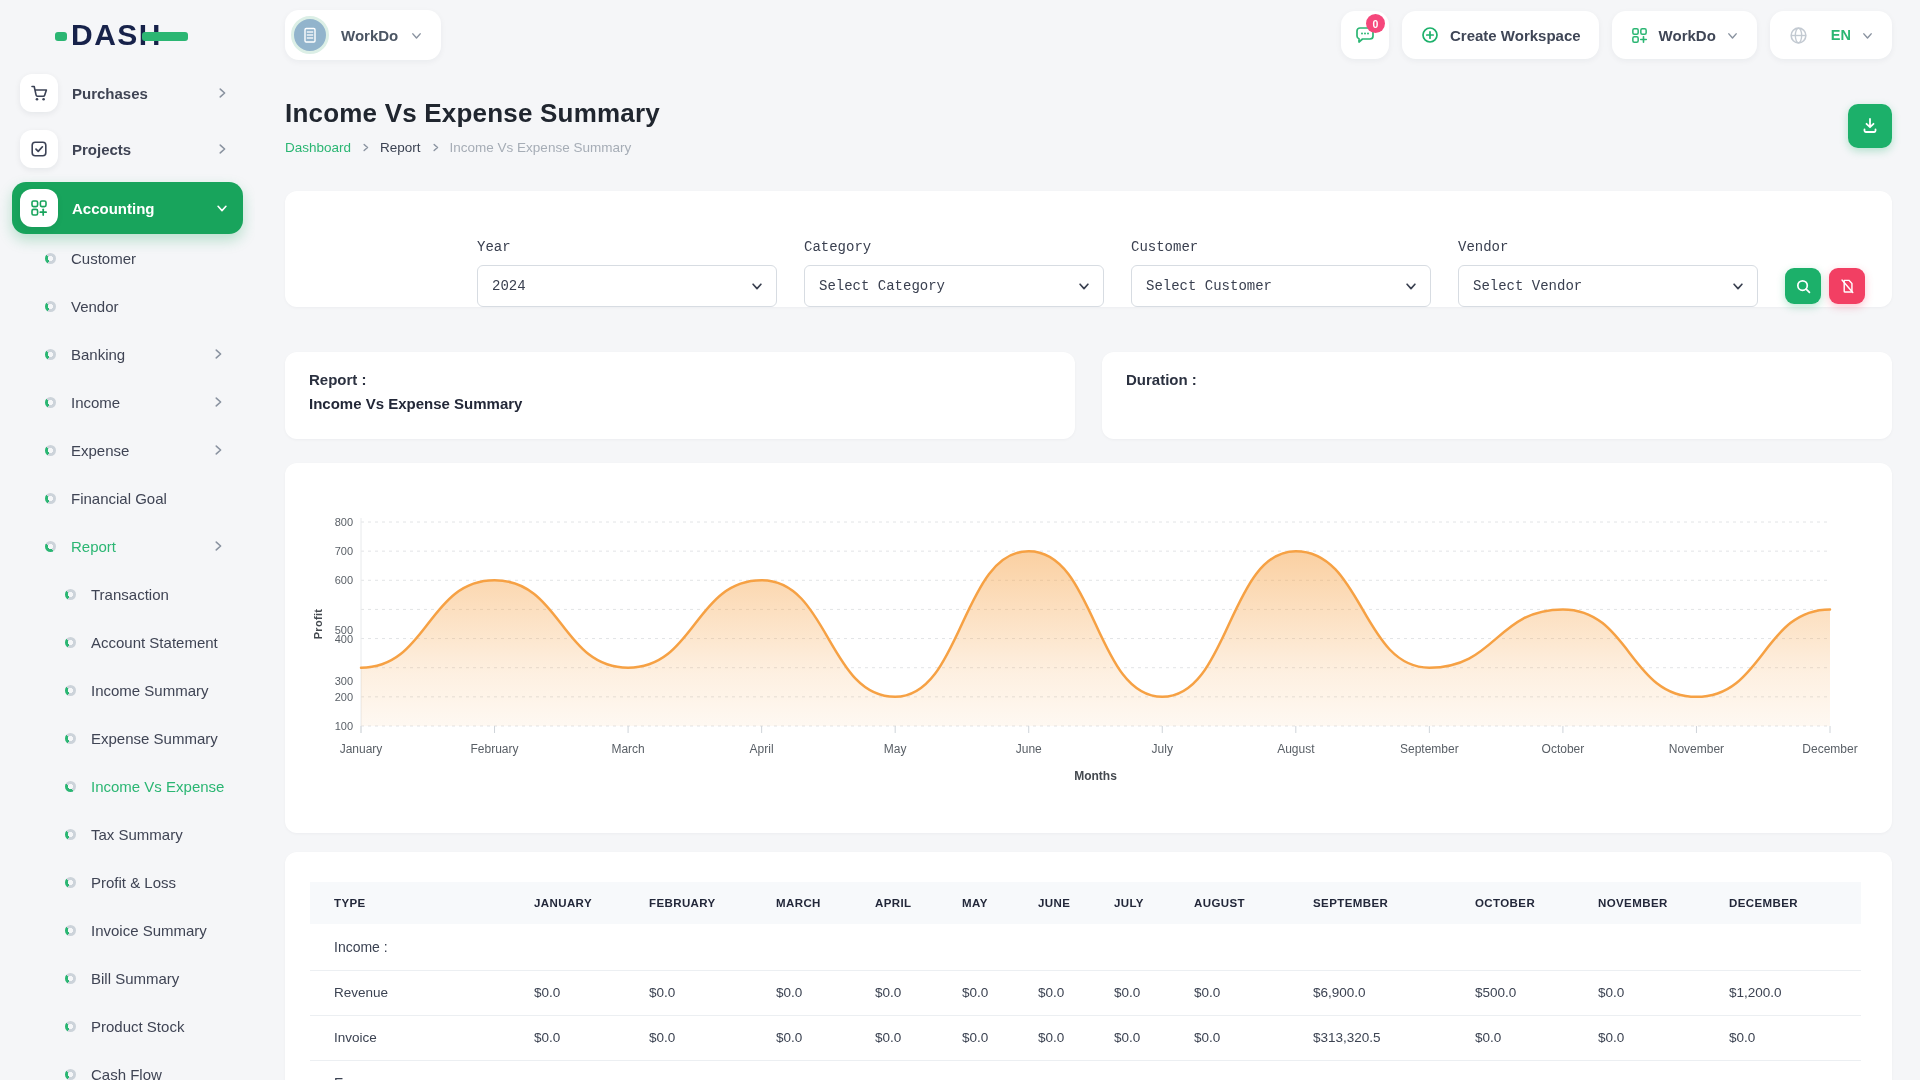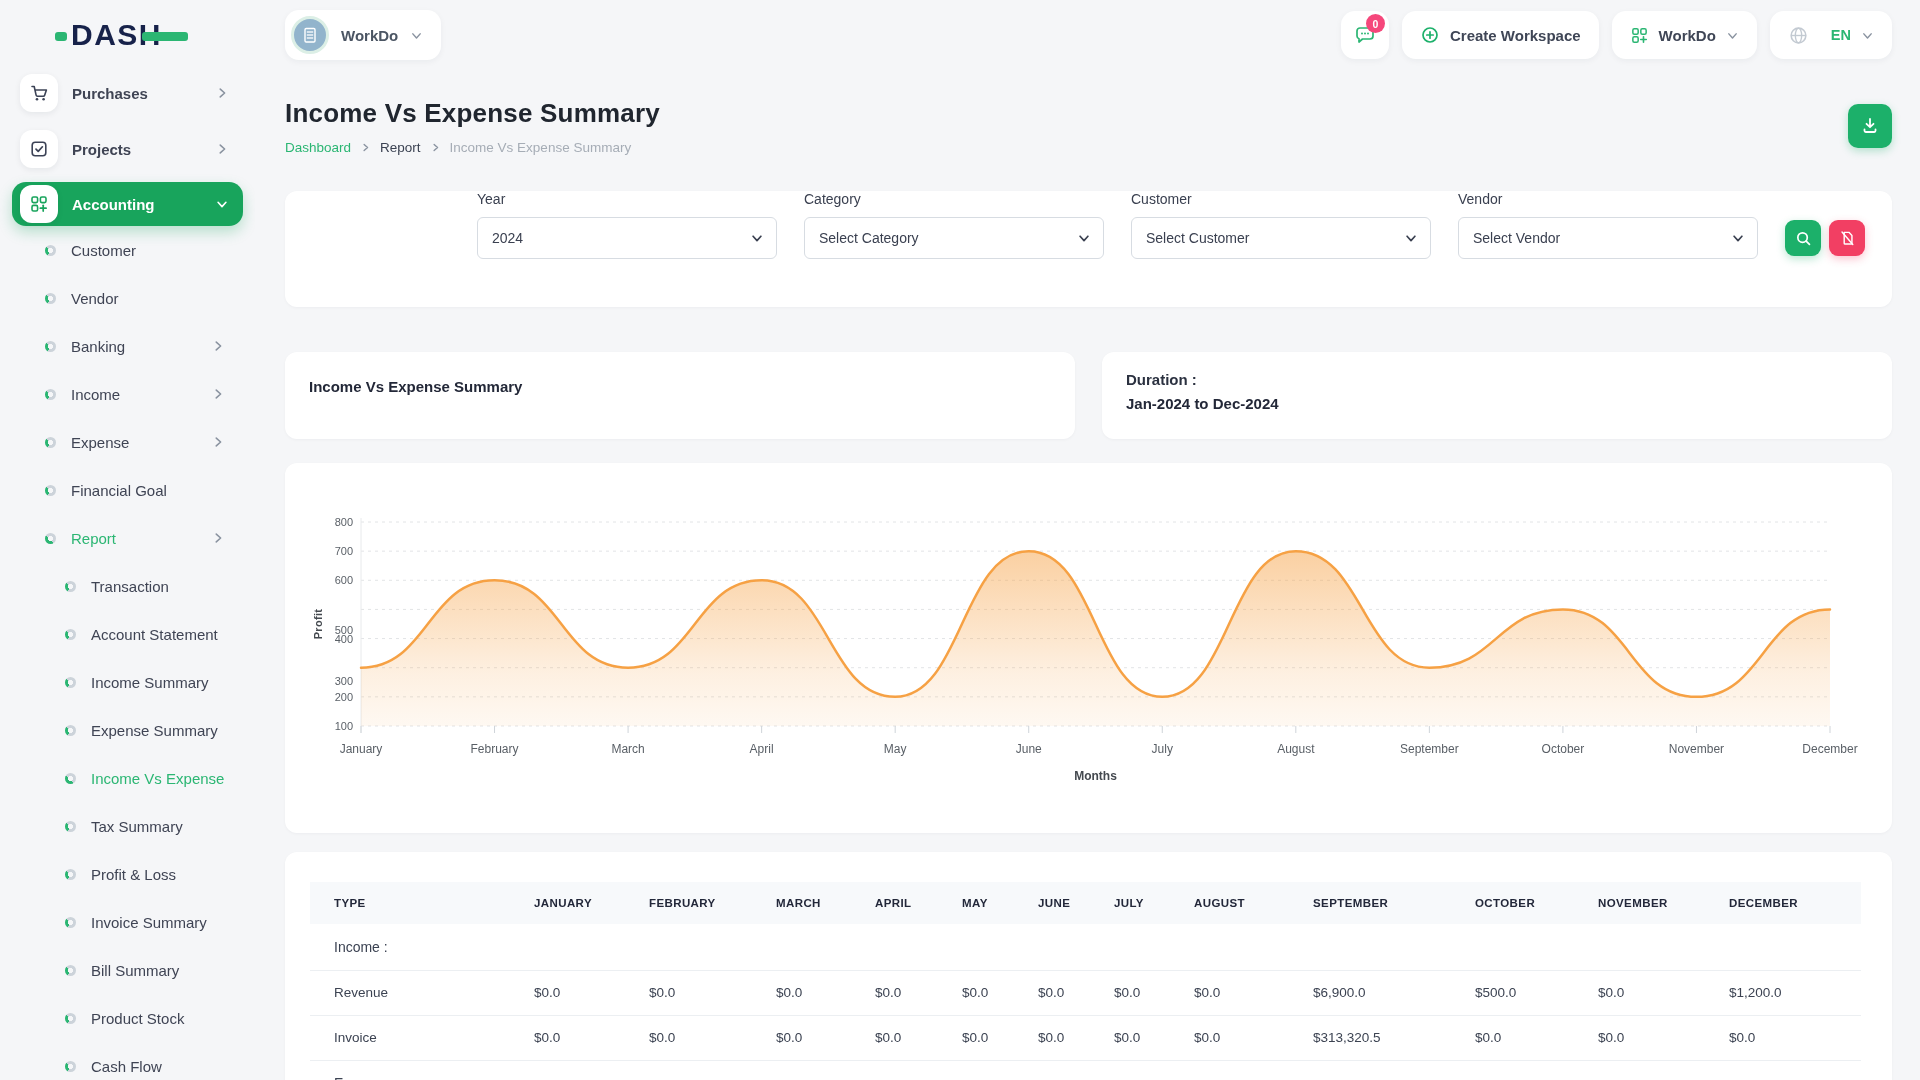--- a/index.html
+++ b/index.html
@@ -8,21 +8,21 @@
   .app { display:flex; width:100%; height:100%; }
 
   
   .sidebar { flex:0 0 255px; width:255px; padding:0 12px; overflow:hidden; }
   .logo { height:70px; display:flex; align-items:center; padding-left:43px; }
   .logo-dot { width:12px; height:9px; border-radius:3px; background:var(--accent,#2bb673); margin-right:4px; margin-top:3px; }
   .logo-text { font-size:30px; font-weight:800; letter-spacing:1.5px; color:#17224a; }
   .logo-dash { width:46px; height:9px; border-radius:3px; background:var(--accent,#2bb673); margin-left:-20px; margin-top:3px; }
 
   .side-item { height:46px; display:flex; align-items:center; gap:14px; padding:0 14px 0 8px; border-radius:14px; margin-bottom:10px; cursor:pointer; }
-  .side-item.pill-active { height:44px; background:var(--accent-dark,#18a45c); box-shadow:0 6px 14px rgba(24,164,92,.28); margin-top:6px; margin-bottom:0; }
+  .side-item.pill-active { height:52px; background:var(--accent-dark,#18a45c); box-shadow:0 6px 14px rgba(24,164,92,.28); margin-top:6px; margin-bottom:0; }
   .icon-box { width:38px; height:38px; border-radius:12px; background:#fff; box-shadow:0 2px 6px rgba(20,30,45,.07); display:flex; align-items:center; justify-content:center; color:#3c4356; flex:0 0 38px; }
   .pill-active .icon-box { color:var(--accent-dark,#18a45c); }
   .side-item .label { flex:1; font-size:15px; font-weight:600; color:#3f4454; }
   .pill-active .label { color:#fff; font-weight:700; }
   .chev { color:#8a93a0; display:flex; }
   .pill-active .chev { color:#fff; }
 
   .side-sub { height:48px; display:flex; align-items:center; gap:15px; padding:0 18px 0 33px; font-size:15px; color:#3f4454; cursor:pointer; }
   .side-sub.lvl2 { padding-left:53px; }
   .side-sub .sub-label { flex:1; }
@@ -51,21 +51,21 @@
   .page-title { font-size:26px; font-weight:600; color:#20262f; letter-spacing:.2px; }
   .breadcrumb { margin-top:11px; display:flex; align-items:center; gap:9px; font-size:13.5px; }
   .bc-home { color:var(--accent,#2bb673); cursor:pointer; }
   .bc-mid { color:#3b4252; cursor:pointer; }
   .bc-cur { color:#a6adb6; }
   .bc-sep { color:#8a93a0; display:flex; }
   .dl-btn { width:44px; height:44px; margin-top:6px; border-radius:10px; background:var(--btn-green,#1cb06a); display:flex; align-items:center; justify-content:center; cursor:pointer; box-shadow:0 3px 8px rgba(28,176,106,.3); }
 
   .card { background:#fff; border-radius:12px; box-shadow:0 1px 3px rgba(20,30,45,.04); }
 
-  .filter-card { margin-top:36px; height:116px; display:flex; align-items:flex-start; }
+  .filter-card { margin-top:36px; height:116px; display:flex; align-items:flex-end;font-family:Liberation Mono, monospace; }
   .filter-row { display:flex; justify-content:flex-end; align-items:center; gap:27px; width:100%; padding:0 27px; }
   .f-field { width:300px; }
   .f-label { font-size:14px; color:#3a4050; margin-bottom:10px; }
   .f-select { position:relative; height:42px; border:1px solid #d7dce2; border-radius:6px; display:flex; align-items:center; padding:0 36px 0 14px; font-size:14px; color:#3a4050; cursor:pointer; background:#fff; }
   .f-select .sel-chev { position:absolute; right:12px; top:50%; transform:translateY(-50%); color:#3a4050; display:flex; }
   .filter-actions { display:flex; gap:8px; margin-top:26px; }
   .btn-sq { width:36px; height:36px; border-radius:9px; display:flex; align-items:center; justify-content:center; cursor:pointer; }
   .btn-green { background:var(--btn-green,#1cb06a); box-shadow:0 3px 8px rgba(28,176,106,.3); }
   .btn-pink { background:var(--danger,#f23f63); box-shadow:0 3px 8px rgba(242,63,99,.3); }
 
@@ -404,25 +404,25 @@
                 <path d="M5.5 2.5 h5 l3.2 3.2 V14 a.9.9 0 0 1 -.9 .9 H6.4 a.9.9 0 0 1 -.9 -.9 z" fill="none" stroke="#fff" stroke-width="1.5" stroke-linejoin="round"></path>
                 <line x1="3.2" y1="2.2" x2="14.6" y2="15.4" stroke="#fff" stroke-width="1.5" stroke-linecap="round"></line>
               </svg>
           </div>
         </div>
       </div>
     </div>
 
     <div class="summary-row">
       <div class="card summary-card">
+        <div class="sum-label">Report :</div>
         <div class="sum-value">Income Vs Expense Summary</div>
       </div>
       <div class="card summary-card">
         <div class="sum-label">Duration :</div>
-        <div class="sum-value">Jan-2024 to Dec-2024</div>
       </div>
     </div>
 
     <div class="card chart-card">
       <div class="chart-wrap" id="chart-wrap">
         <svg id="chart-svg" width="1549" height="370">
             <defs>
               <linearGradient id="agrad" x1="0" y1="0" x2="0" y2="1">
                 <stop offset="0%" stop-color="#f6a144" stop-opacity="0.5"></stop>
                 <stop offset="70%" stop-color="#f6a144" stop-opacity="0.16"></stop>

